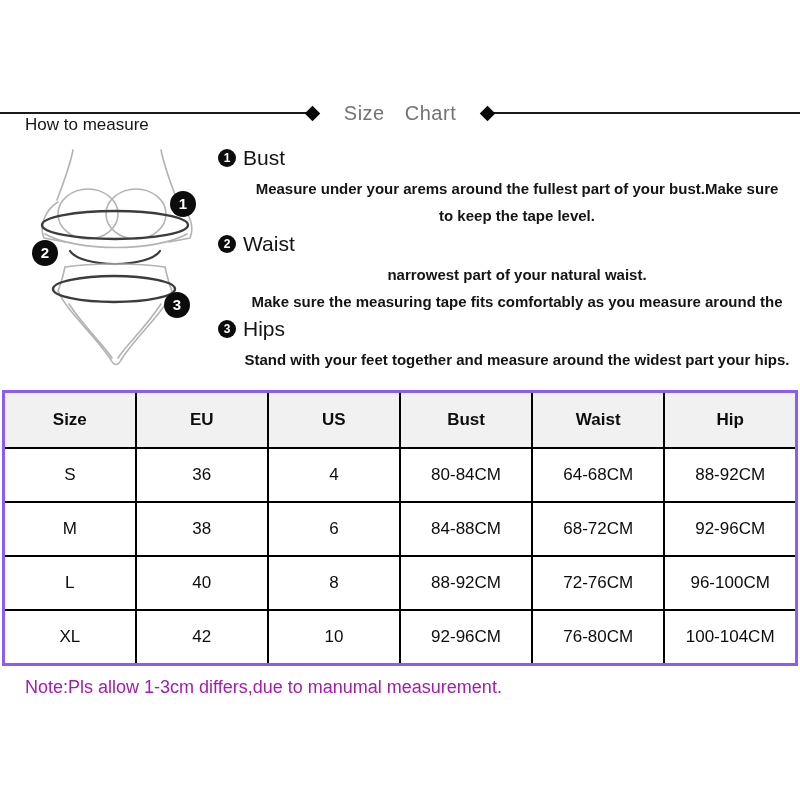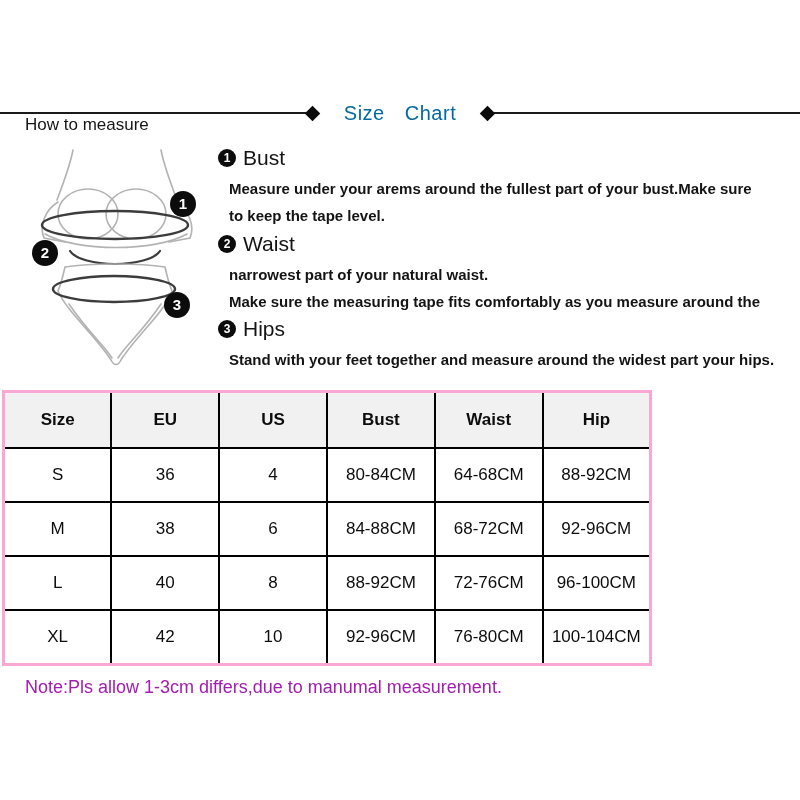--- a/index.html
+++ b/index.html
@@ -4,36 +4,36 @@
 <style>
   html,body{margin:0;padding:0;}
   body{
     width:800px;height:800px;background:#ffffff;position:relative;overflow:hidden;
     font-family:"Liberation Sans","DejaVu Sans",sans-serif;color:#111111;
   }
   
   .title-row{position:absolute;top:102px;left:0;right:0;height:22px;display:flex;align-items:center;}
   .rule{flex:1;height:2px;background:#1a1a1a;}
   .diamond{width:11px;height:11px;background:#0a0a0a;transform:rotate(45deg);flex:0 0 auto;}
-  .title-text{flex:0 0 auto;margin:15px 26px;font-size:20px;font-weight:500;letter-spacing:.5px;word-spacing:14px;color:#0369a1;}
+  .title-text{flex:0 0 auto;margin:15px 26px;font-size:20px;font-weight:500;letter-spacing:.5px;word-spacing:14px;color:#737373;}
   
   .how-to{position:absolute;left:25px;top:115px;font-size:17px;color:#161616;}
   .figure{position:absolute;left:15px;top:146px;width:210px;height:230px;}
   
   .section{position:absolute;left:218px;width:572px;}
   .sec-1{top:146px;} .sec-2{top:232px;} .sec-3{top:317px;}
   .sec-head{display:flex;align-items:center;gap:7px;}
   .bullet{width:18px;height:18px;border-radius:50%;background:#0c0c0c;color:#fff;
           font-size:12px;font-weight:bold;display:flex;align-items:center;justify-content:center;flex:0 0 auto;}
   .sec-title{font-size:21px;color:#141414;}
-  .sec-body{margin:5px 0 0 11px;}
+  .sec-body{margin:5px 0 0 26px;text-align:center;}
   .sec-line{font-size:15px;font-weight:bold;line-height:27px;white-space:nowrap;color:#141414;}
   
-  .size-table{position:absolute;left:2px;top:390px;width:650px;border-collapse:collapse;table-layout:fixed;
-              border:3px solid #f9a8d4;}
+  .size-table{position:absolute;left:2px;top:390px;width:796px;border-collapse:collapse;table-layout:fixed;
+              border:3px solid #8b5cf6;}
   .size-table th,.size-table td{border:2px solid #000;text-align:center;vertical-align:middle;}
   .size-table th{height:52px;background:#f1f1f1;font-size:17px;font-weight:bold;color:#0d0d0d;}
   .size-table td{height:50px;font-size:17px;color:#0d0d0d;}
   
   .note{position:absolute;left:25px;top:677px;font-size:18px;color:#a21caf;}
 </style>
 </head>
 <body>
 
 <div class="title-row">

